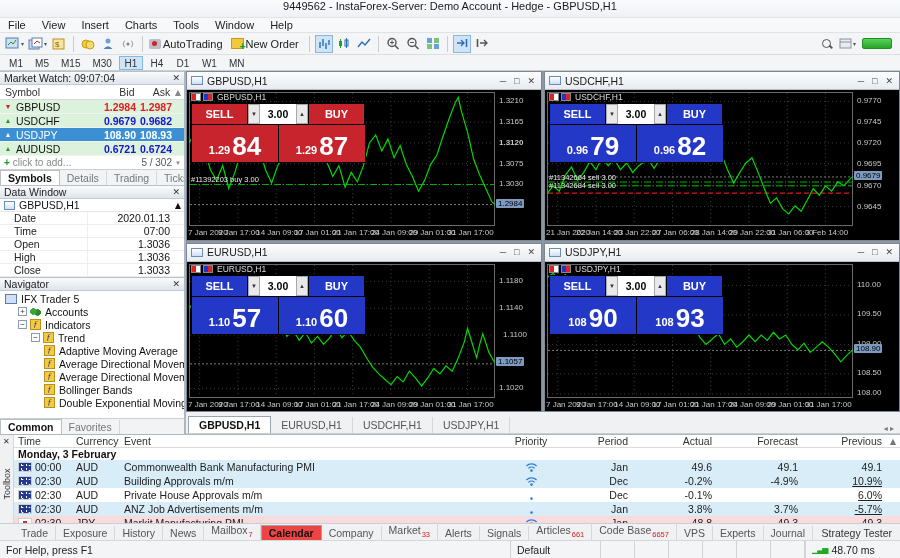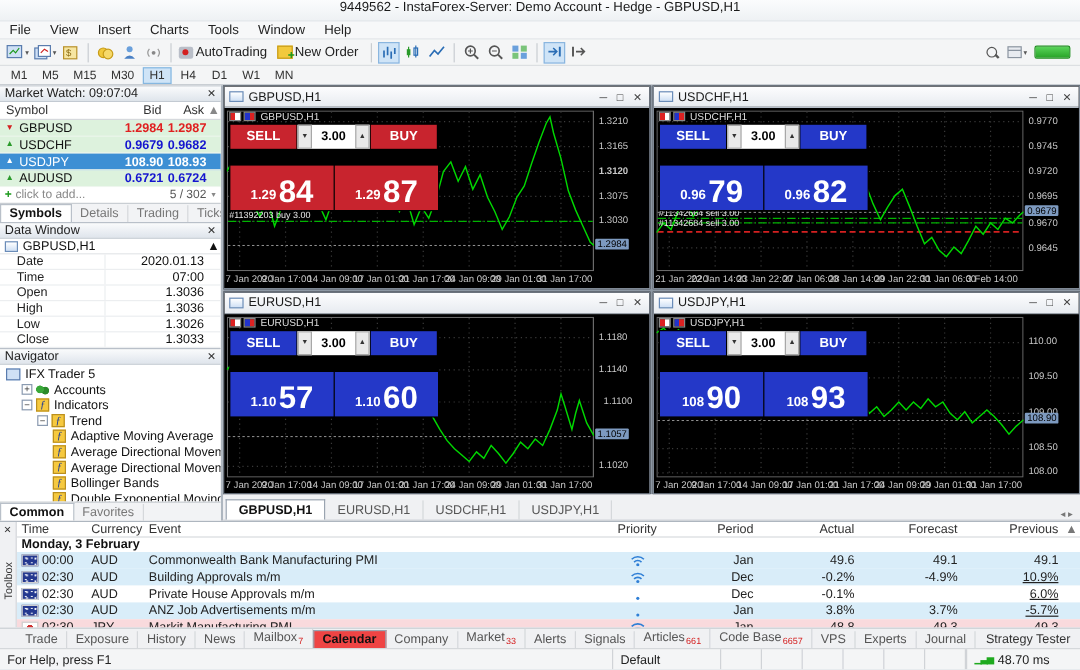--- a/index.html
+++ b/index.html
@@ -82,21 +82,21 @@
   .cw-tb .btns { margin-left:auto; display:flex; gap:8px; font-size:9px; color:#444; padding-right:2px; }
   .cw-client { position:relative; flex:1; background:#000; }
   .cw-price { position:absolute; font-size:8px; color:#c8c8c8; }
   .cw-cur { position:absolute; font-size:8px; color:#000; background:#7d9ac0; padding:0 2px; border-radius:1px; }
   .cw-time { position:absolute; font-size:8px; color:#c8c8c8; white-space:nowrap; }
   .cw-mini { position:absolute; left:4px; top:2px; display:flex; align-items:center; gap:2px; z-index:4; }
   .cw-mini .m1 { width:10px; height:8px; background:linear-gradient(90deg,#d22 50%,#fff 50%); border:1px solid #888; }
   .cw-mini .m2 { width:10px; height:8px; background:linear-gradient(90deg,#23c 50%,#d22 50%); border:1px solid #888; }
   .cw-mini .s { font-size:8.5px; color:#ddd; margin-left:2px; }
   .cw-ann { position:absolute; font-size:7.5px; color:#e8e8e8; z-index:3; white-space:nowrap; }
-  .tw { position:absolute; left:4px; top:13px; z-index:5; background:#000; display:flex; flex-direction:column; gap:14px; padding:1px; }
+  .tw { position:absolute; left:4px; top:13px; z-index:5; background:#000; display:flex; flex-direction:column; gap:1px; padding:1px; }
   .tw-r1 { display:flex; gap:1px; height:20px; }
   .tw-btn { width:55px; color:#fff; font-weight:bold; font-size:11px; display:flex; align-items:center; justify-content:center; }
   .tw-spin { width:60px; background:#fff; display:flex; align-items:center; }
   .tw-spin .v { flex:1; text-align:center; font-weight:bold; font-size:10.5px; color:#000; }
   .tw-arr { width:12px; height:100%; background:#e9e9e9; border:1px solid #a8a8a8; font-size:6px; display:flex; align-items:center; justify-content:center; color:#333; }
   .tw-r2 { display:flex; gap:1px; height:37px; }
   .tw-pan { width:86px; display:flex; align-items:flex-end; justify-content:center; padding-bottom:3px; color:#fff; }
   .tw-small { font-size:11px; font-weight:bold; margin-bottom:3px; }
   .tw-big { font-size:26px; font-weight:bold; line-height:25px; margin-left:2px; }
   .tw-red .tw-btn,.tw-red .tw-pan { background:#c8242e; }
@@ -372,24 +372,20 @@
           <span class="dw-label">Time</span>
           <span class="dw-val">07:00</span>
         </div>
         <div class="dw-row">
           <span class="dw-label">Open</span>
           <span class="dw-val">1.3036</span>
         </div>
         <div class="dw-row">
           <span class="dw-label">High</span>
           <span class="dw-val">1.3036</span>
-        </div>
-        <div class="dw-row">
-          <span class="dw-label">Low</span>
-          <span class="dw-val">1.3026</span>
         </div>
         <div class="dw-row">
           <span class="dw-label">Close</span>
           <span class="dw-val">1.3033</span>
         </div>
       </div>
 
     <div class="phead">
       <span>Navigator</span>
       <span class="x">✕</span>

